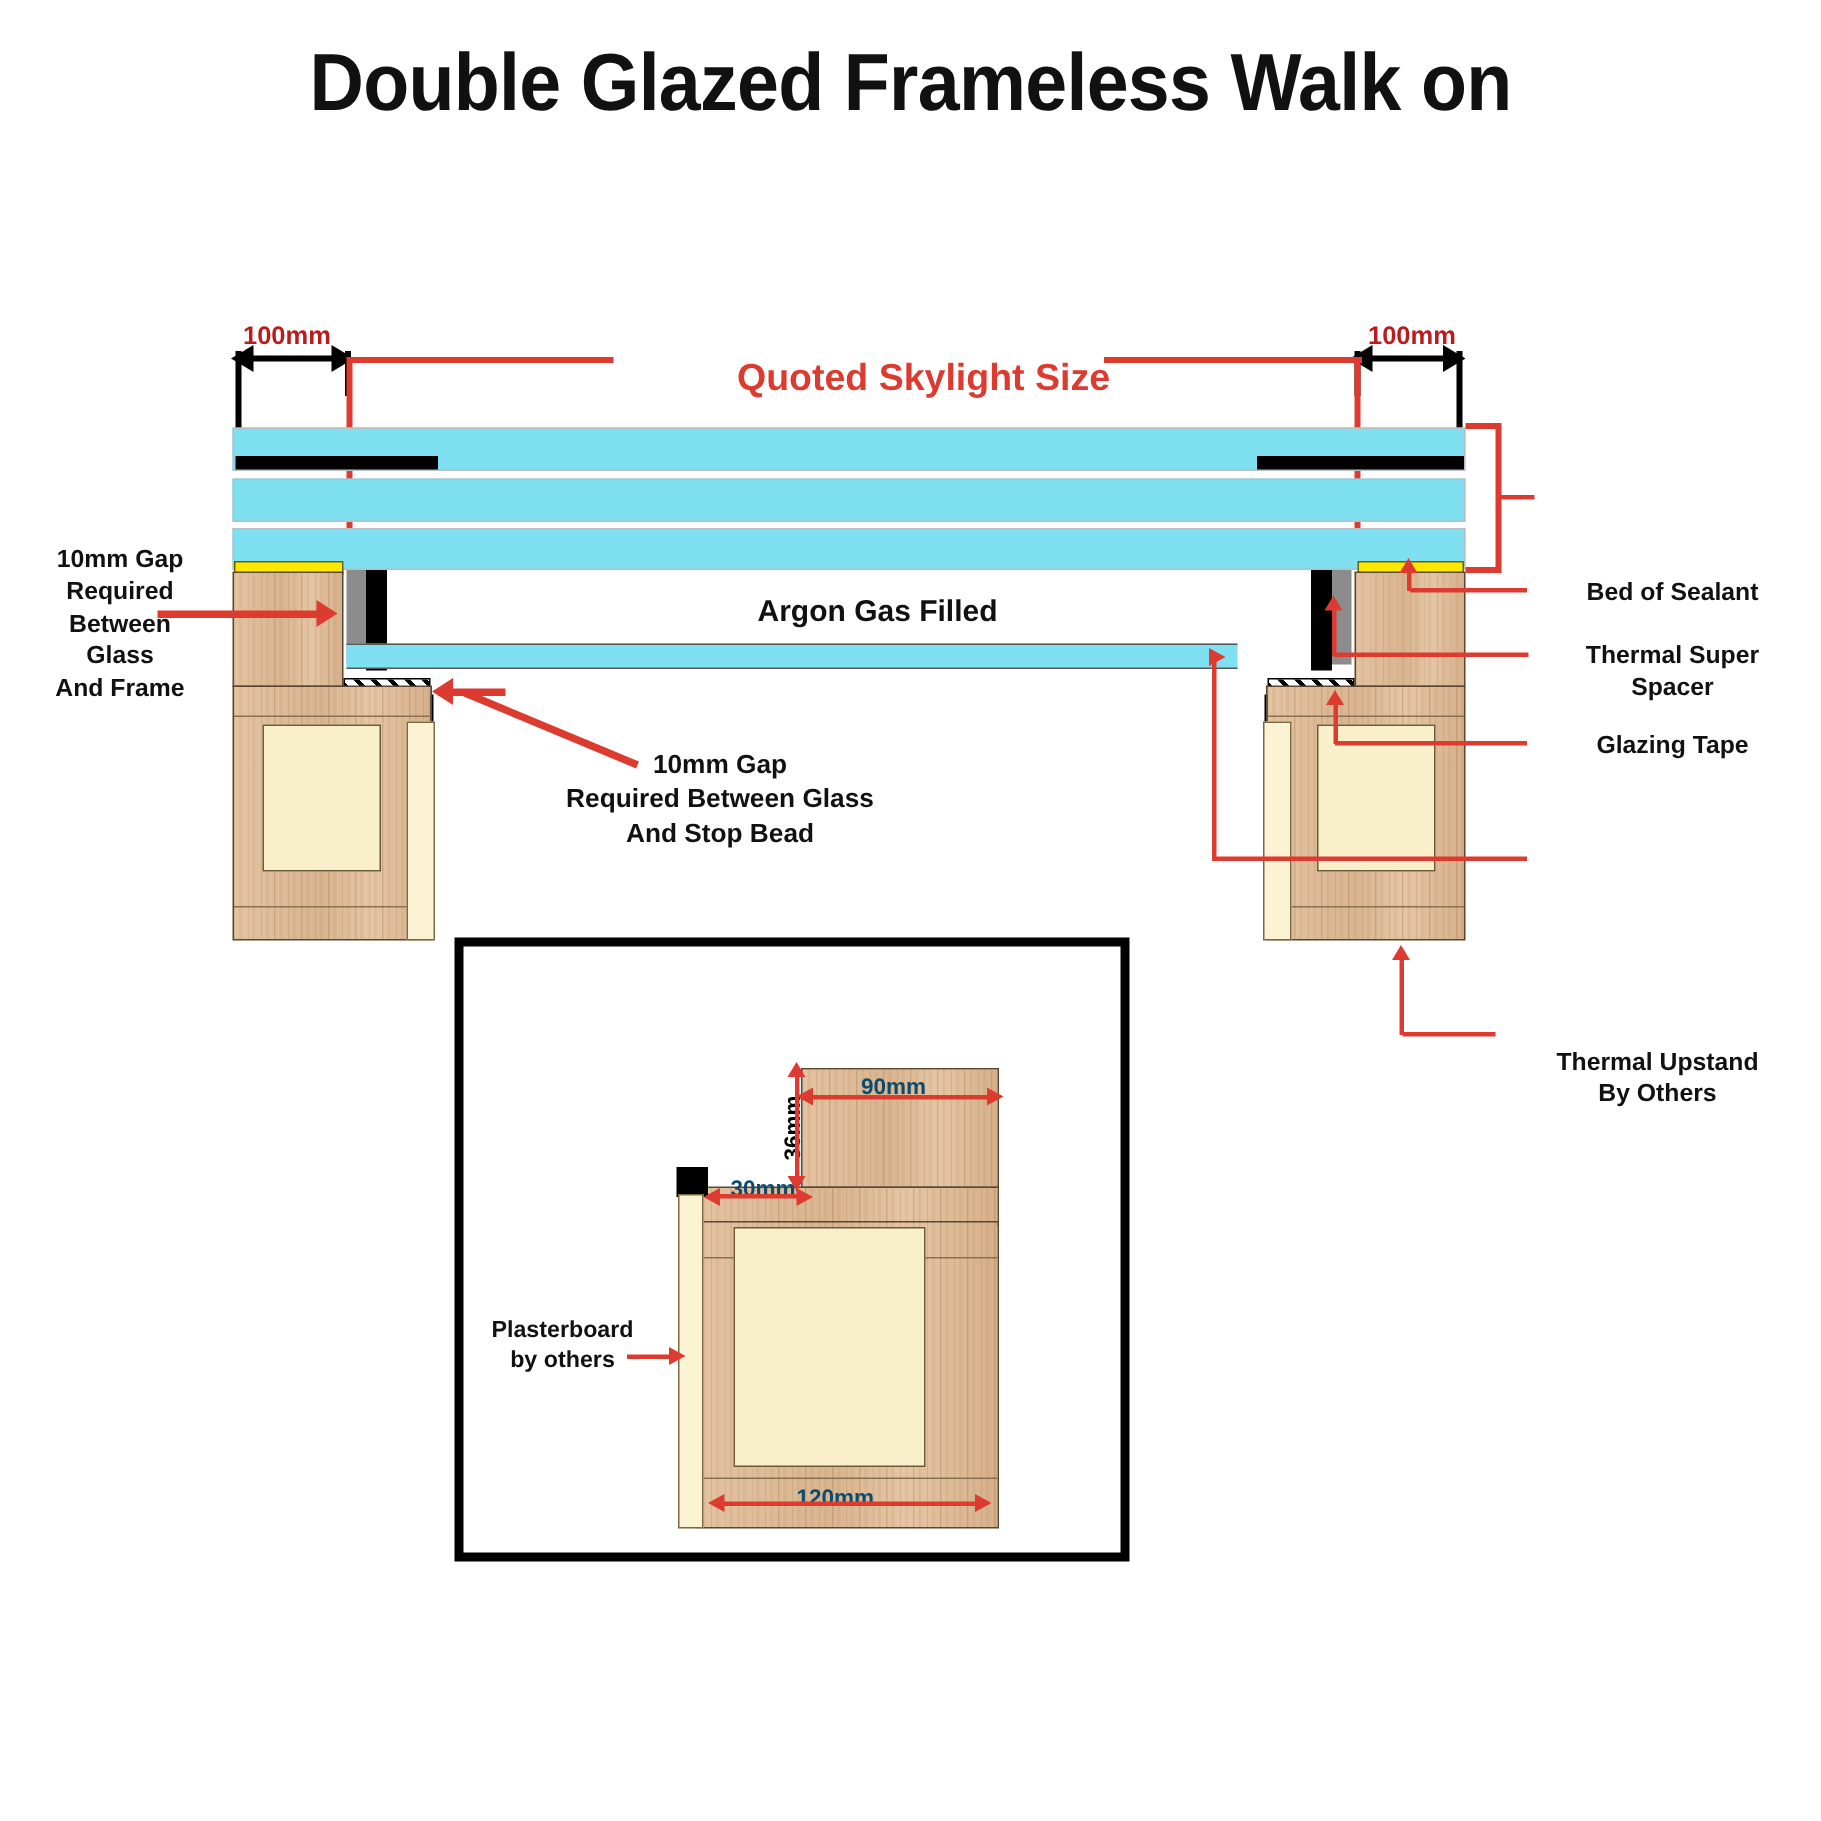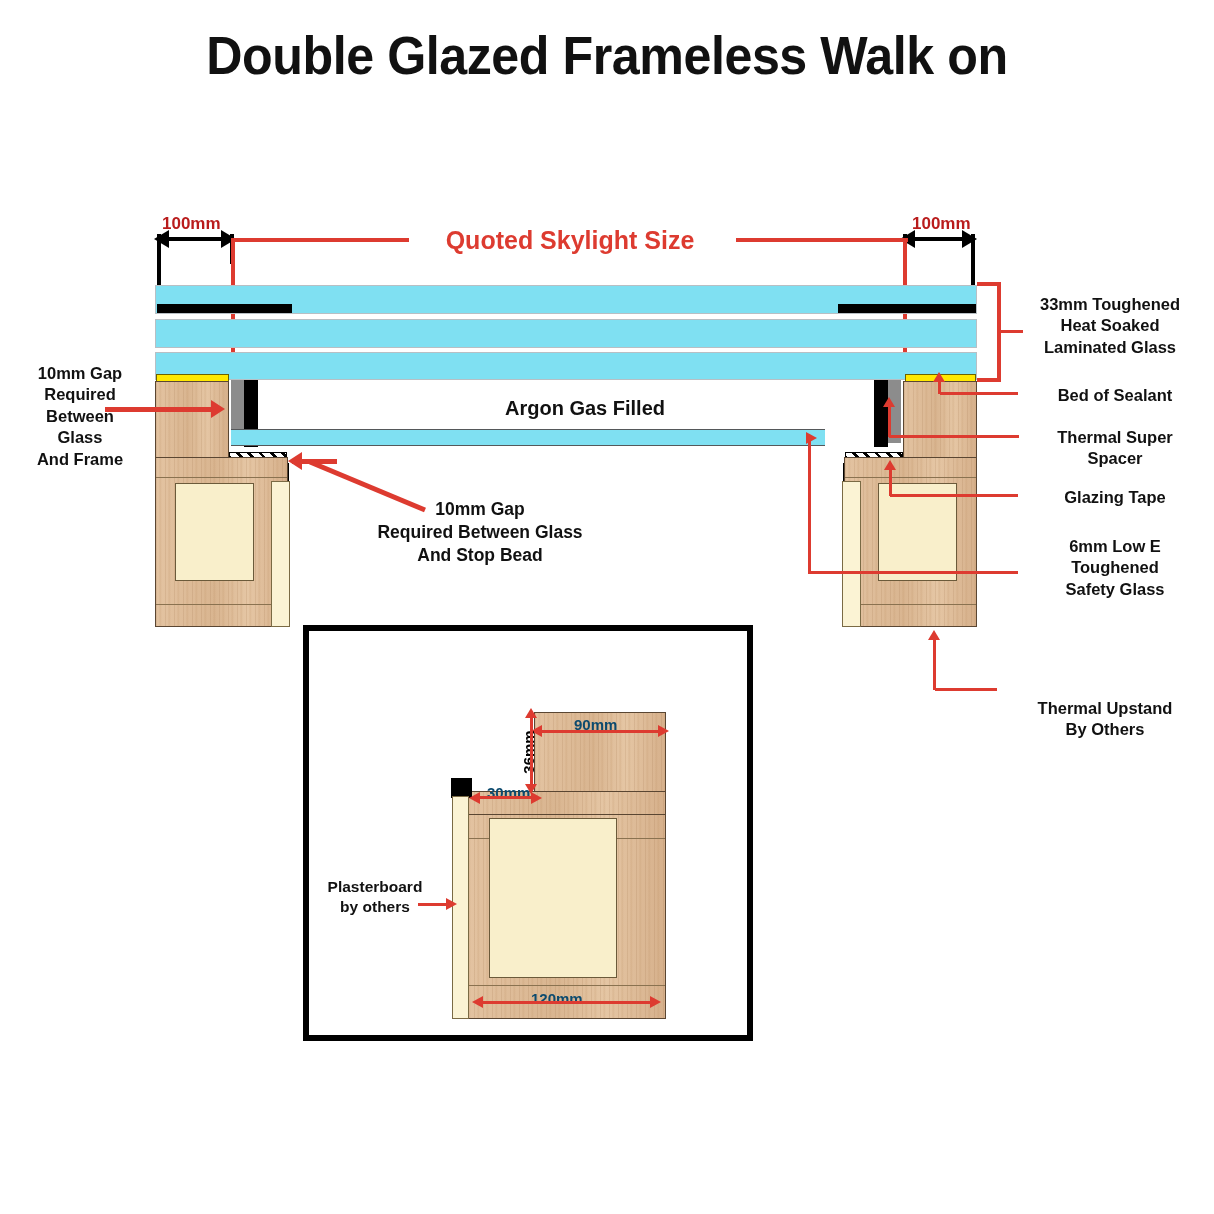--- a/index.html
+++ b/index.html
@@ -132,21 +132,21 @@
   <div class="abs barw-left" style="left:154px; top:230px;"></div>
   <div class="abs barw-right" style="left:221px; top:230px;"></div>
 
   <div class="abs dim100" style="left:912px; top:214px;">100mm</div>
   <div class="abs bl" style="left:903px; top:234px; width:4px; height:30px;"></div>
   <div class="abs bl" style="left:971px; top:234px; width:4px; height:52px;"></div>
   <div class="abs bl" style="left:906px; top:237px; width:68px; height:4px;"></div>
   <div class="abs barw-left" style="left:900px; top:230px;"></div>
   <div class="abs barw-right" style="left:962px; top:230px;"></div>
 
-  <div class="abs lbl red" style="left:400px; top:224px; width:340px; font-size:25px;">Quoted Skylight Size</div>
+  <div class="abs lbl red" style="left:400px; top:236px; width:340px; font-size:25px;text-align:right;">Quoted Skylight Size</div>
 
   <div class="abs rl" style="left:233px; top:238px; width:176px; height:4px;"></div>
 
   <div class="abs rl" style="left:736px; top:238px; width:172px; height:4px;"></div>
 
   <div class="abs rl" style="left:231px; top:238px; width:4px; height:126px;"></div>
   <div class="abs arw-down" style="left:222px; top:360px;"></div>
 
   <div class="abs rl" style="left:903px; top:238px; width:4px; height:126px;"></div>
   <div class="abs arw-down" style="left:894px; top:360px;"></div>
@@ -205,23 +205,20 @@
   <div class="abs lbl" style="left:320px; top:498px; width:320px; font-size:17.5px;">10mm Gap
 Required Between Glass
 And Stop Bead</div>
 
   <svg class="abs" style="left:280px; top:440px; width:150px; height:75px;">
     <line x1="145" y1="70" x2="30" y2="22" stroke="#DD3B30" stroke-width="5"></line>
   </svg>
   <div class="abs rl" style="left:292px; top:459px; width:45px; height:5px;"></div>
   <div class="abs arw-left" style="left:288px; top:452px;"></div>
 
-  <div class="abs lbl" style="left:1010px; top:294px; width:200px;">33mm Toughened
-Heat Soaked
-Laminated Glass</div>
 
   <div class="abs rl" style="left:997px; top:282px; width:4px; height:100px;"></div>
   <div class="abs rl" style="left:977px; top:282px; width:22px; height:4px;"></div>
   <div class="abs rl" style="left:977px; top:378px; width:22px; height:4px;"></div>
   <div class="abs rl" style="left:999px; top:330px; width:24px; height:3px;"></div>
 
   <div class="abs lbl" style="left:1020px; top:385px; width:190px; text-align:center;">Bed of Sealant</div>
   <div class="abs rl" style="left:940px; top:392px; width:78px; height:3px;"></div>
   <div class="abs rl" style="left:938px; top:380px; width:3px; height:14px;"></div>
   <div class="abs sarw-up" style="left:933px; top:372px;"></div>
@@ -230,23 +227,20 @@
 Spacer</div>
   <div class="abs rl" style="left:889px; top:435px; width:130px; height:3px;"></div>
   <div class="abs rl" style="left:888px; top:405px; width:3px; height:32px;"></div>
   <div class="abs sarw-up" style="left:883px; top:397px;"></div>
 
   <div class="abs lbl" style="left:1020px; top:487px; width:190px;">Glazing Tape</div>
   <div class="abs rl" style="left:890px; top:494px; width:128px; height:3px;"></div>
   <div class="abs rl" style="left:889px; top:468px; width:3px; height:28px;"></div>
   <div class="abs sarw-up" style="left:884px; top:460px;"></div>
 
-  <div class="abs lbl" style="left:1020px; top:536px; width:190px;">6mm Low E
-Toughened
-Safety Glass</div>
   <div class="abs rl" style="left:808px; top:571px; width:210px; height:3px;"></div>
   <div class="abs rl" style="left:808px; top:437px; width:3px; height:136px;"></div>
   <div class="abs sarw-right" style="left:806px; top:432px;"></div>
 
   <div class="abs lbl" style="left:1000px; top:658px; width:210px;margin-top:40px;">Thermal Upstand
 By Others</div>
   <div class="abs rl" style="left:935px; top:688px; width:62px; height:3px;"></div>
   <div class="abs rl" style="left:933px; top:639px; width:3px; height:51px;"></div>
   <div class="abs sarw-up" style="left:928px; top:630px;"></div>
 

